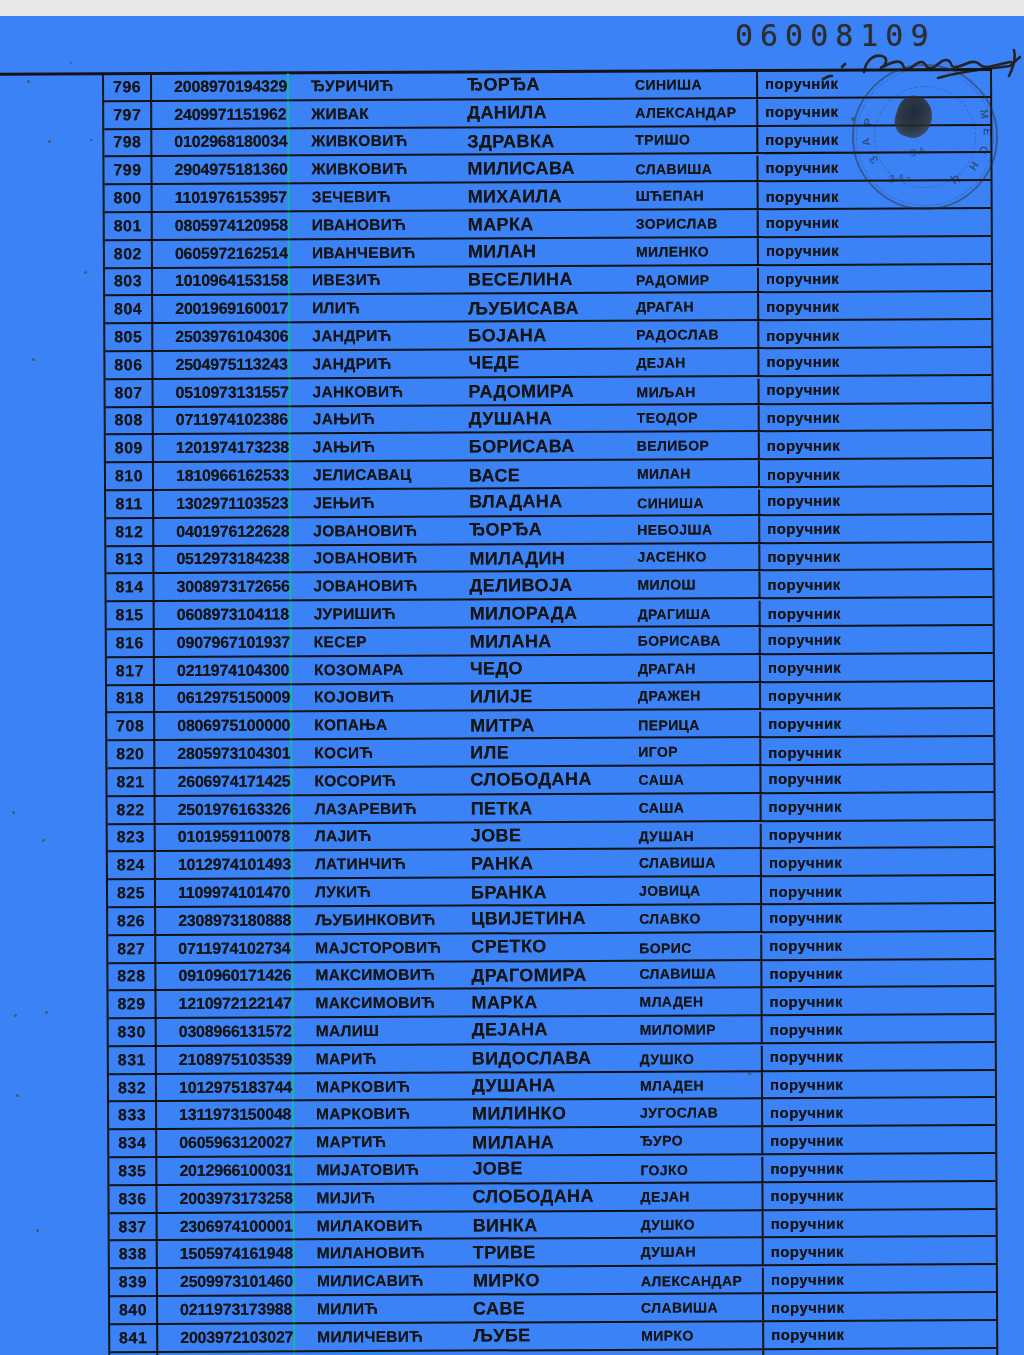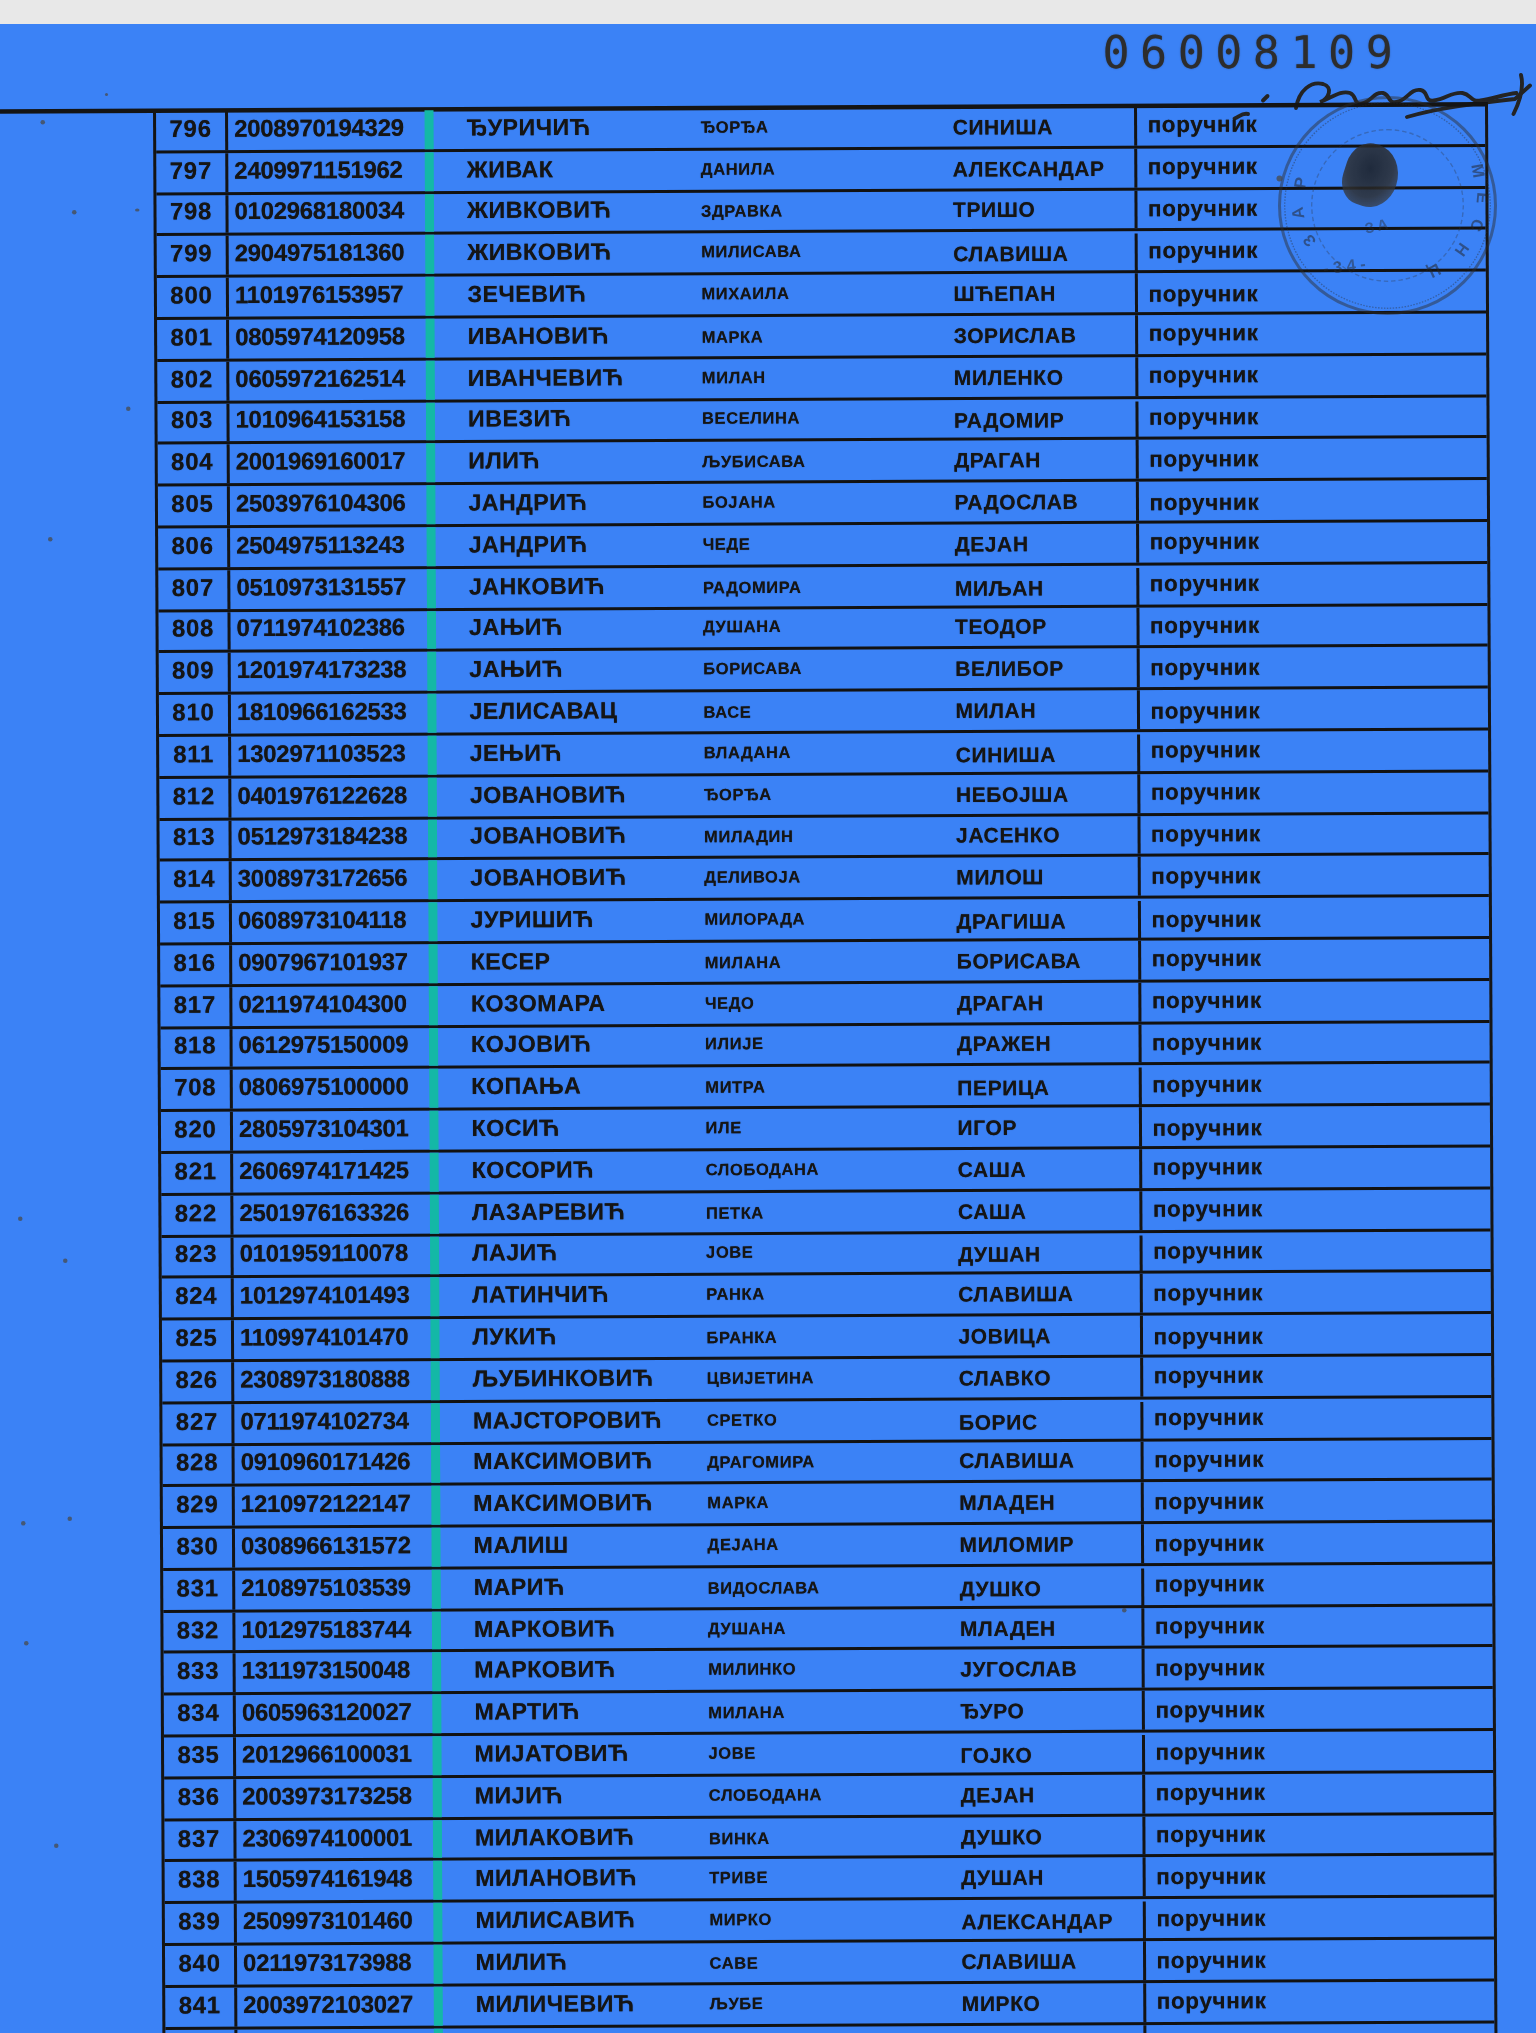--- a/index.html
+++ b/index.html
@@ -46,26 +46,26 @@
     white-space:nowrap;overflow:visible;
     font-weight:bold;
     text-shadow:0 0 .5px rgba(20,20,20,.75);
   }
   .c-num{
     border-right:2px solid #141414;height:100%;
     display:flex;align-items:center;justify-content:center;
     font-size:16px;letter-spacing:.5px;
   }
   .c-id{
-    border-right:6px solid #14b8a6;height:100%;
+    border-right:2px solid #14b8a6;height:100%;
     display:flex;align-items:center;
-    padding-left:4px;font-size:16px;letter-spacing:-.2px;
+    padding-left:22px;font-size:16px;letter-spacing:-.2px;
   }
   .c-surname{padding-left:22px;font-size:15.5px;letter-spacing:.3px;}
-  .c-father{padding-left:6px;font-size:11px;letter-spacing:.4px;}
+  .c-father{padding-left:6px;font-size:18px;letter-spacing:.4px;}
   .c-first{padding-left:2px;font-size:14px;letter-spacing:.4px;height:100%;
     border-right:2px solid #141414;display:flex;align-items:center;}
   .c-rank{
     padding-left:7px;font-size:15px;letter-spacing:.4px;
     height:100%;display:flex;align-items:center;
   }
   
   .row:nth-child(3n) .c-father{transform:translateY(1px);}
   .row:nth-child(4n) .c-first{transform:translateY(1.5px);}
   .row:nth-child(5n) .c-rank{transform:translateY(1px);}

